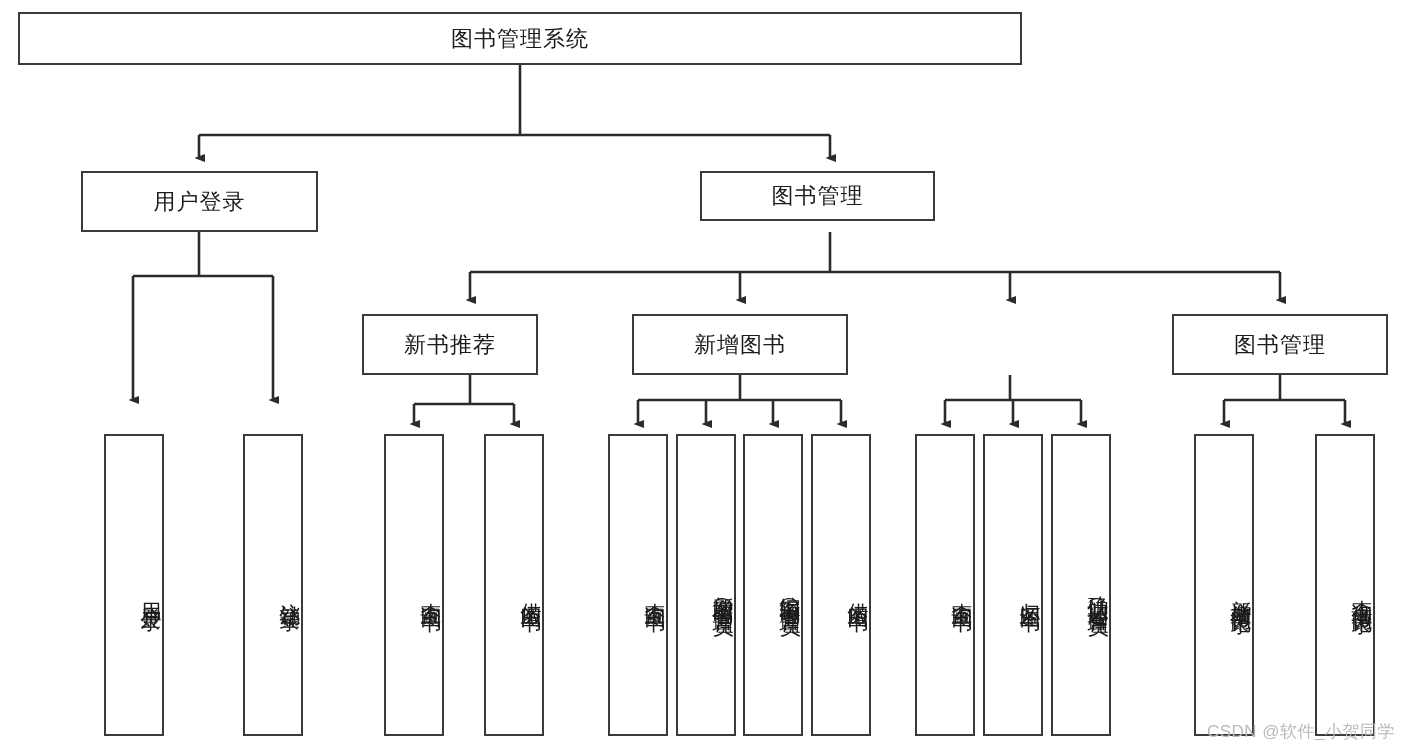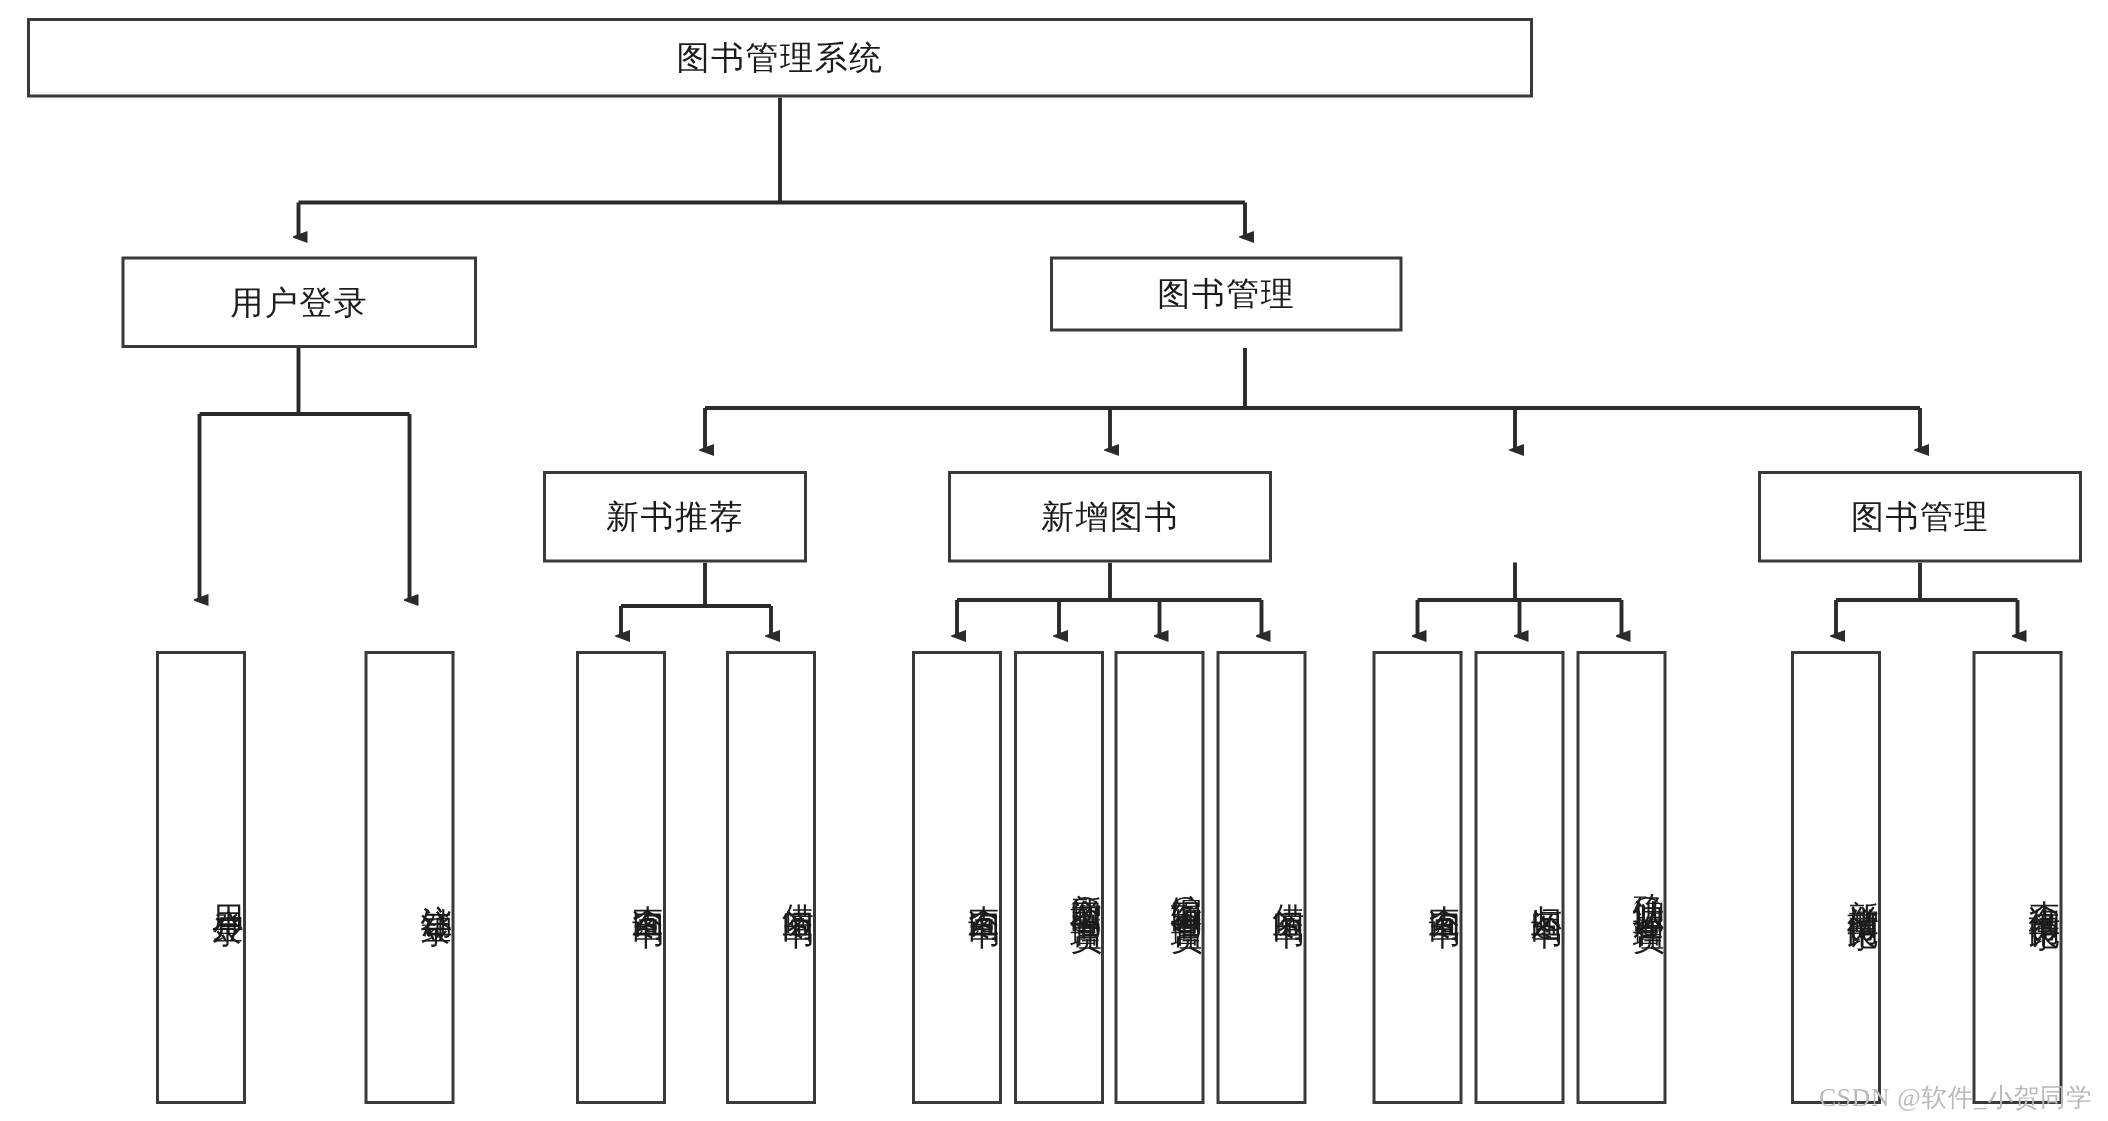--- a/index.html
+++ b/index.html
@@ -59,21 +59,20 @@
   }
   .watermark {
     position: absolute;
     right: 10px;
     bottom: 4px;
     font-size: 17px;
     color: #b9b9b9;
     z-index: 5;
     white-space: nowrap;
     letter-spacing: 0.5px;
-    font-family: Liberation Serif, serif;
   }
 </style>
 </head>
 <body>
 
 <div id="diagram-root">
 
   <svg class="edges" viewBox="0 0 1405 747">
     <defs>
       <marker id="arrow" markerWidth="10" markerHeight="10" refX="4" refY="6" orient="auto" markerUnits="userSpaceOnUse">

